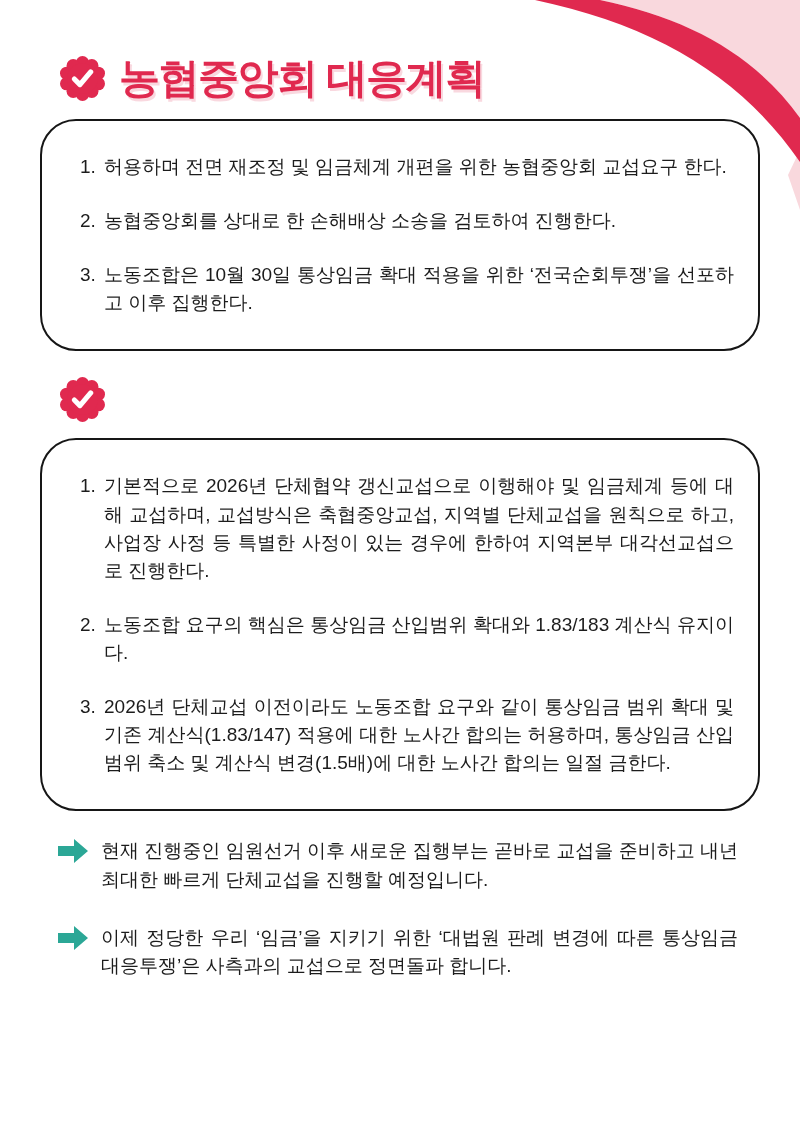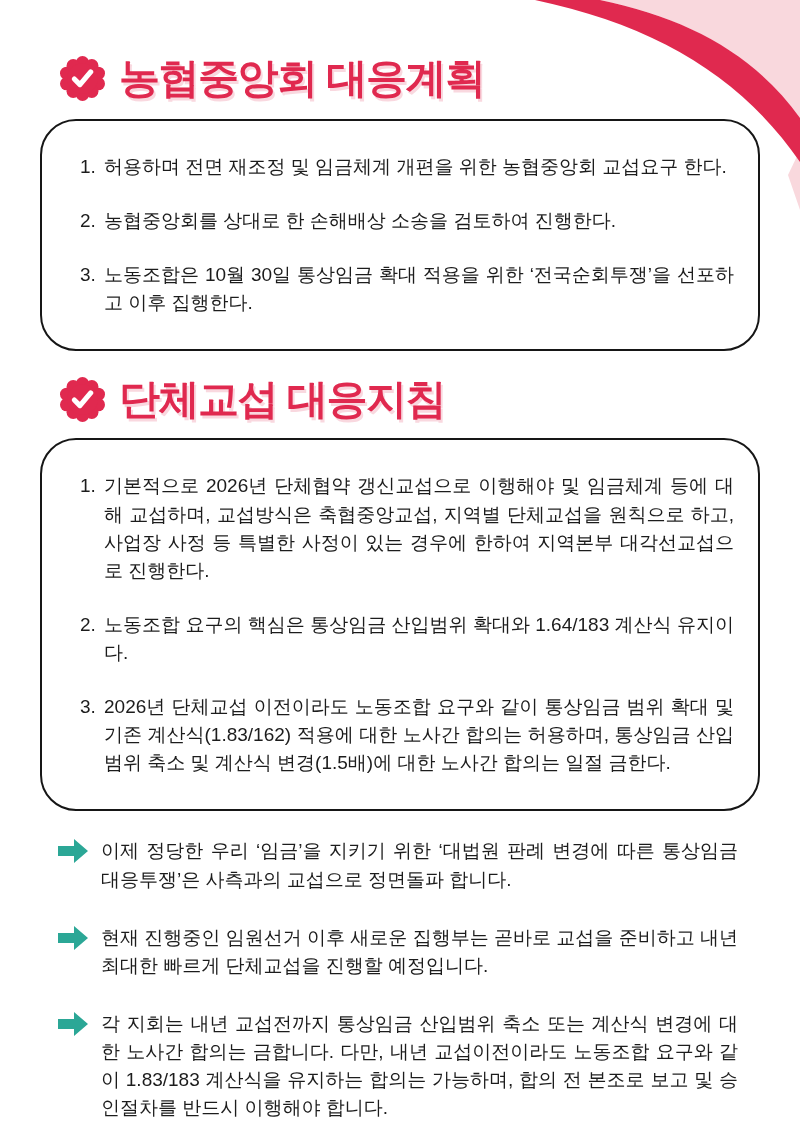--- a/index.html
+++ b/index.html
@@ -140,52 +140,45 @@
         <circle cx="31.1" cy="34.5" r="6.5"></circle>
         <circle cx="22" cy="37.5" r="6.5"></circle>
         <circle cx="12.9" cy="34.5" r="6.5"></circle>
         <circle cx="6.5" cy="27.1" r="6.5"></circle>
         <circle cx="6.5" cy="16.9" r="6.5"></circle>
         <circle cx="12.9" cy="9.5" r="6.5"></circle>
         <circle cx="22" cy="22" r="15"></circle>
       </g>
       <path d="M14,22.5 L19.5,28 L30,15.5" fill="none" stroke="#ffffff" stroke-width="5" stroke-linecap="round" stroke-linejoin="round"></path>
     </svg>
-    <h1 class="section-title">단체교섭 대응지침</h1>
   </div>
 
   <div class="rounded-box second">
     <div class="num-item">
       <span class="num">1.</span>
       <div class="txt">기본적으로 2026년 단체협약 갱신교섭으로 이행해야 및 임금체계 등에 대해 교섭하며, 교섭방식은 축협중앙교섭, 지역별 단체교섭을 원칙으로 하고, 사업장 사정 등 특별한 사정이 있는 경우에 한하여 지역본부 대각선교섭으로 진행한다.</div>
     </div>
     <div class="num-item">
       <span class="num">2.</span>
-      <div class="txt">노동조합 요구의 핵심은 통상임금 산입범위 확대와 1.64/183 계산식 유지이다.</div>
+      <div class="txt">노동조합 요구의 핵심은 통상임금 산입범위 확대와 1.83/183 계산식 유지이다.</div>
     </div>
     <div class="num-item">
       <span class="num">3.</span>
-      <div class="txt">2026년 단체교섭 이전이라도 노동조합 요구와 같이 통상임금 범위 확대 및 기존 계산식(1.83/162) 적용에 대한 노사간 합의는 허용하며, 통상임금 산입범위 축소 및 계산식 변경(1.5배)에 대한 노사간 합의는 일절 금한다.</div>
+      <div class="txt">2026년 단체교섭 이전이라도 노동조합 요구와 같이 통상임금 범위 확대 및 기존 계산식(1.83/147) 적용에 대한 노사간 합의는 허용하며, 통상임금 산입범위 축소 및 계산식 변경(1.5배)에 대한 노사간 합의는 일절 금한다.</div>
     </div>
   </div>
 
   <div class="bullet-list">
-    <div class="bullet-item">
-      <svg class="arrow-icon" viewBox="0 0 31 26" aria-hidden="true">
-        <path d="M0,8 H16 V1 L30,13 L16,25 V18 H0 Z" fill="#2ba796"></path>
-      </svg>
-      <div class="txt">이제 정당한 우리 ‘임금’을 지키기 위한 ‘대법원 판례 변경에 따른 통상임금 대응투쟁’은 사측과의 교섭으로 정면돌파 합니다.</div>
-    </div>
     <div class="bullet-item">
       <svg class="arrow-icon" viewBox="0 0 31 26" aria-hidden="true">
         <path d="M0,8 H16 V1 L30,13 L16,25 V18 H0 Z" fill="#2ba796"></path>
       </svg>
       <div class="txt">현재 진행중인 임원선거 이후 새로운 집행부는 곧바로 교섭을 준비하고 내년 최대한 빠르게 단체교섭을 진행할 예정입니다.</div>
     </div>
     <div class="bullet-item">
       <svg class="arrow-icon" viewBox="0 0 31 26" aria-hidden="true">
         <path d="M0,8 H16 V1 L30,13 L16,25 V18 H0 Z" fill="#2ba796"></path>
       </svg>
-      <div class="txt">각 지회는 내년 교섭전까지 통상임금 산입범위 축소 또는 계산식 변경에 대한 노사간 합의는 금합니다. 다만, 내년 교섭이전이라도 노동조합 요구와 같이 1.83/183 계산식을 유지하는 합의는 가능하며, 합의 전 본조로 보고 및 승인절차를 반드시 이행해야 합니다.</div>
+      <div class="txt">이제 정당한 우리 ‘임금’을 지키기 위한 ‘대법원 판례 변경에 따른 통상임금 대응투쟁’은 사측과의 교섭으로 정면돌파 합니다.</div>
     </div>
   </div>
 
 </div>
 
 </body></html>

